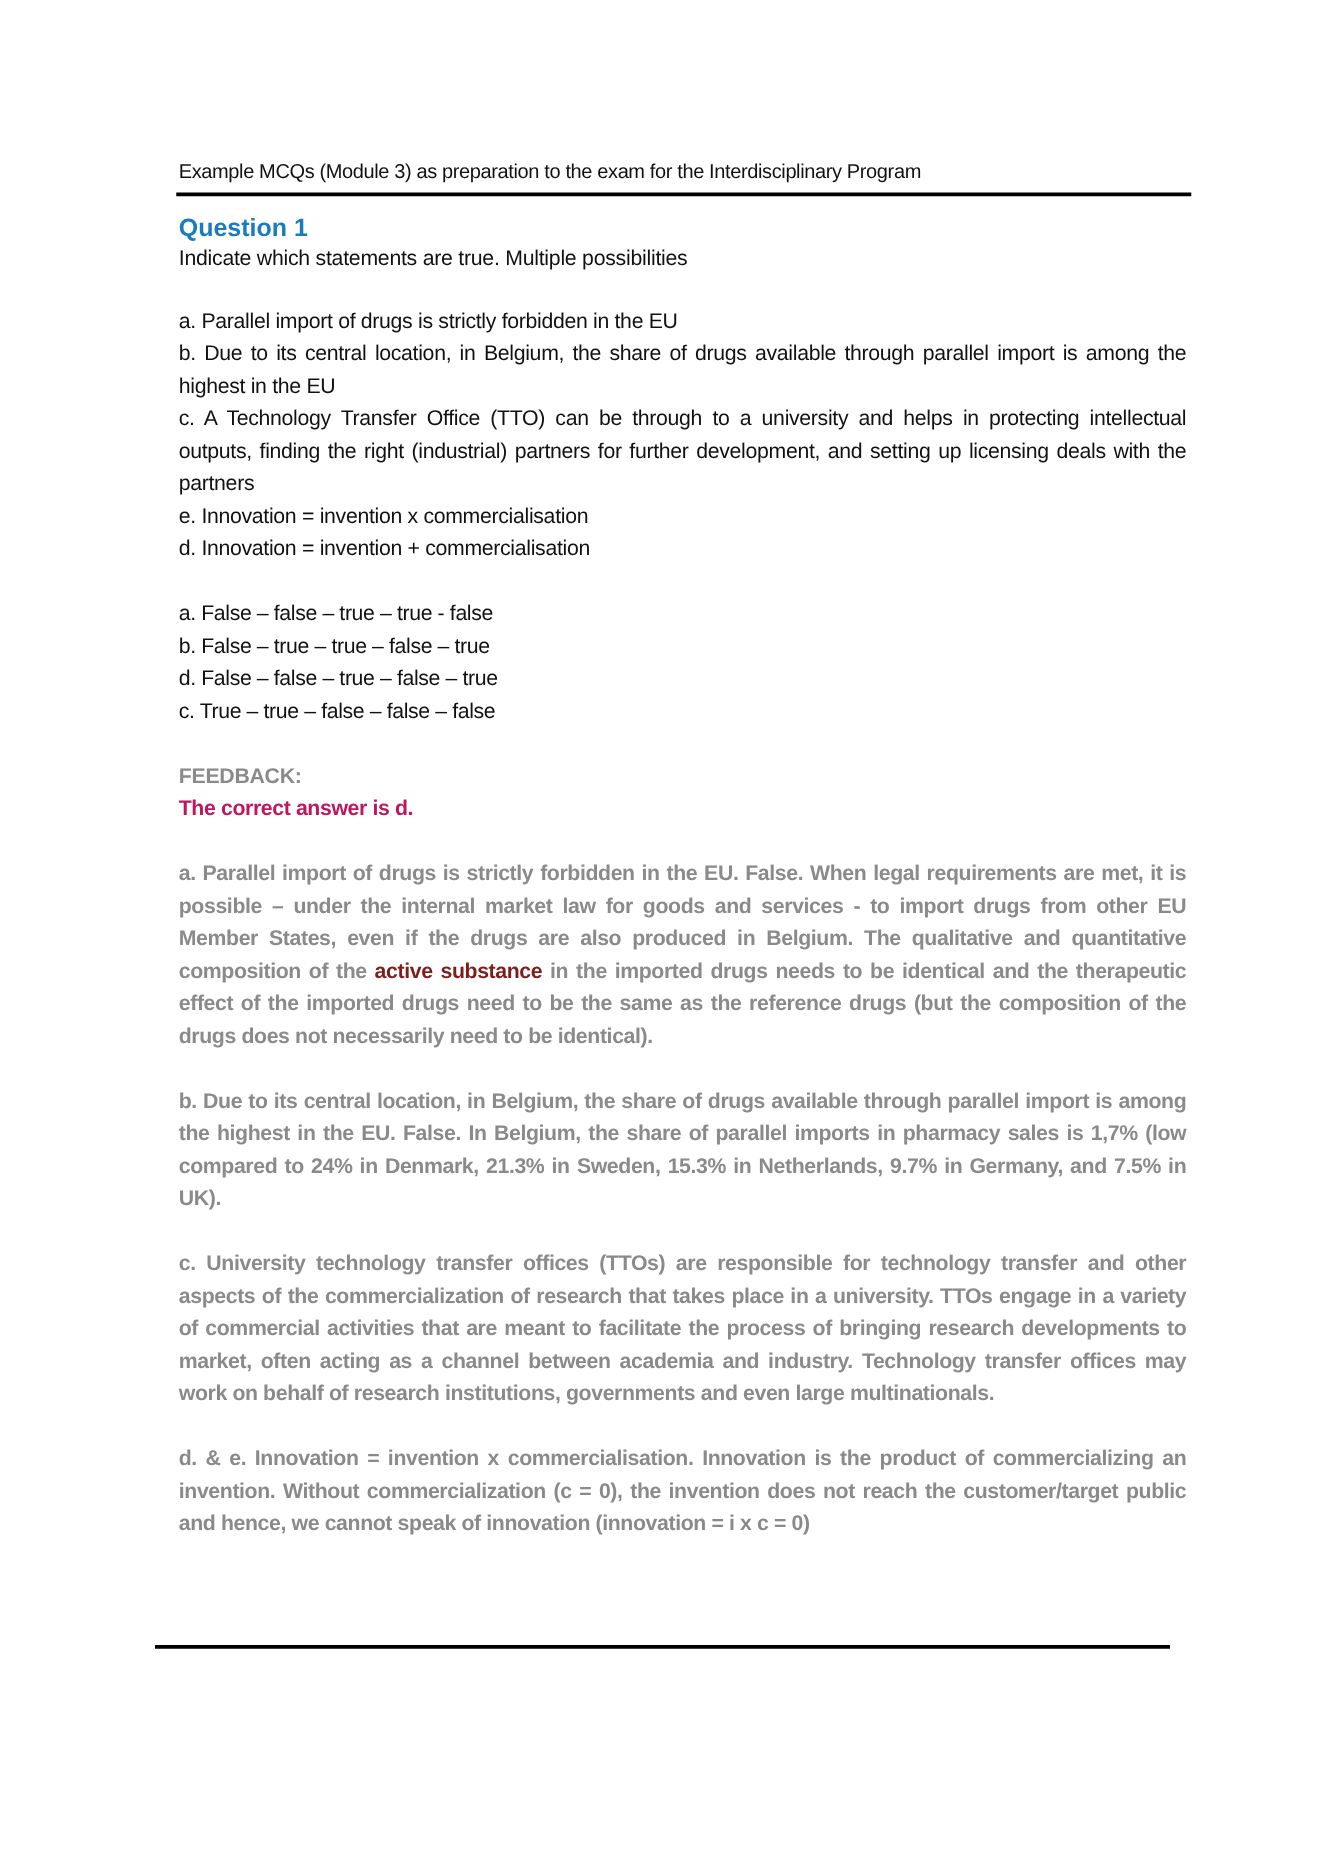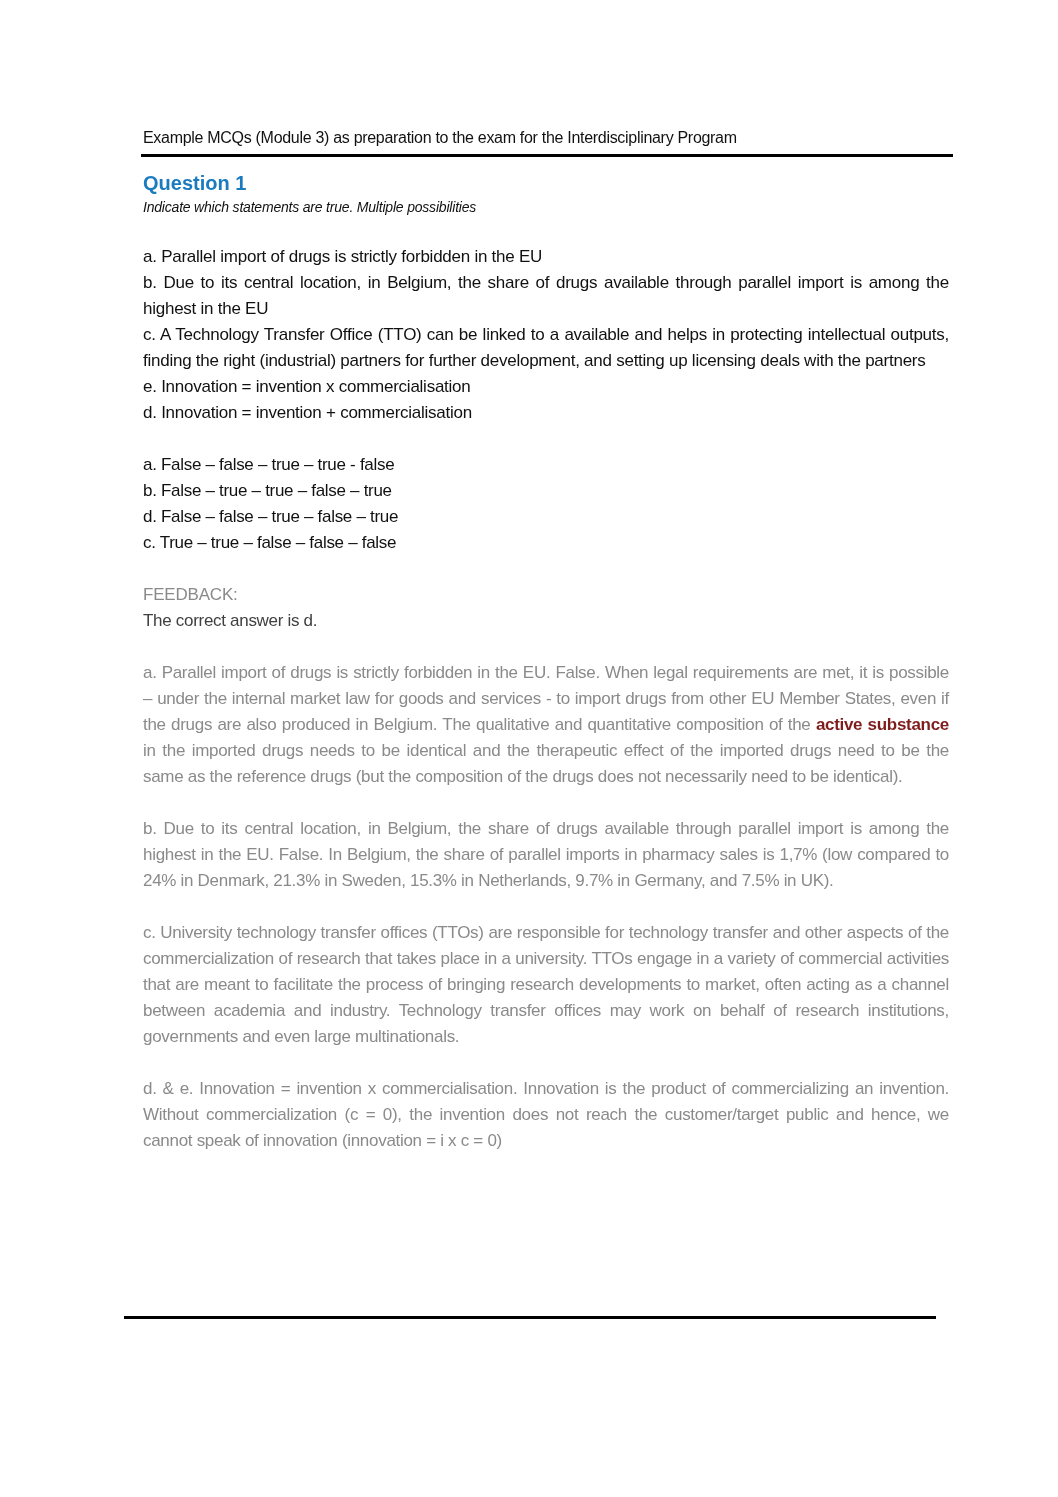--- a/index.html
+++ b/index.html
@@ -3,46 +3,46 @@
 <meta charset="utf-8">
 <style>
   html, body { margin: 0; padding: 0; background: #ffffff; }
   body { width: 1058px; height: 1497px; position: relative; overflow: hidden;
          font-family: "Liberation Sans", sans-serif; color: #111; }
   .page { position: absolute; left: 126px; top: 124px; width: 806px; margin-left: 17px; }
   .doc-header { font-size: 16px; line-height: 28px; white-space: nowrap; letter-spacing: -0.3px; }
   .rule { height: 3px; background: #000; margin-left: -2px; width: 812px; }
   .rule-top { margin-top: 2px; }
   .q-title { color: #1a7bbf; font-weight: bold; font-size: 20px; line-height: 22px; margin-top: 15px; }
-  .instruction { font-style: italic; font-size: 14px; line-height: 26px; letter-spacing: -0.2px; }
+  .instruction { font-size: 17px; line-height: 26px; letter-spacing: -0.2px; }
   .statements { margin-top: 24px; font-size: 17px; line-height: 26px; }
   .statement { text-align: justify; text-align-last: left; letter-spacing: -0.25px; }
   .answers { margin-top: 26px; font-size: 17px; line-height: 26px; }
   .answer { letter-spacing: -0.3px; }
-  .feedback { margin-top: 26px; color: #8a8a8a; font-size: 17px; line-height: 26px; }
+  .feedback { margin-top: 26px; color: #8a8a8a; font-size: 17px; line-height: 26px; font-weight: bold; }
   .feedback-label { letter-spacing: -0.2px; }
-  .correct-answer { color: #404040; letter-spacing: -0.3px; }
+  .correct-answer { color: #be185d; letter-spacing: -0.3px; }
   .expl { margin-top: 26px; text-align: justify; text-align-last: left; letter-spacing: -0.3px; }
   .expl b { color: #7f1d1d; }
   .rule-bottom { position: absolute; left: 124px; top: 1316px; width: 812px; height: 3px; background: #000; }
 </style>
 </head>
 <body>
 
 <div class="page">
   <div class="doc-header">Example MCQs (Module 3) as preparation to the exam for the Interdisciplinary Program</div>
   <div class="rule rule-top"></div>
 
   <div class="q-title">Question 1</div>
   <div class="instruction">Indicate which statements are true. Multiple possibilities</div>
 
   <div class="statements">
     <div class="statement">a. Parallel import of drugs is strictly forbidden in the EU</div>
     <div class="statement">b. Due to its central location, in Belgium, the share of drugs available through parallel import is among the highest in the EU</div>
-    <div class="statement">c. A Technology Transfer Office (TTO) can be linked to a available and helps in protecting intellectual outputs, finding the right (industrial) partners for further development, and setting up licensing deals with the partners</div>
+    <div class="statement">c. A Technology Transfer Office (TTO) can be through to a university and helps in protecting intellectual outputs, finding the right (industrial) partners for further development, and setting up licensing deals with the partners</div>
     <div class="statement">e. Innovation = invention x commercialisation</div>
     <div class="statement">d. Innovation = invention + commercialisation</div>
   </div>
 
   <div class="answers">
     <div class="answer">a. False – false – true – true - false</div>
     <div class="answer">b. False – true – true – false – true</div>
     <div class="answer">d. False – false – true – false – true</div>
     <div class="answer">c. True – true – false – false – false</div>
   </div>

